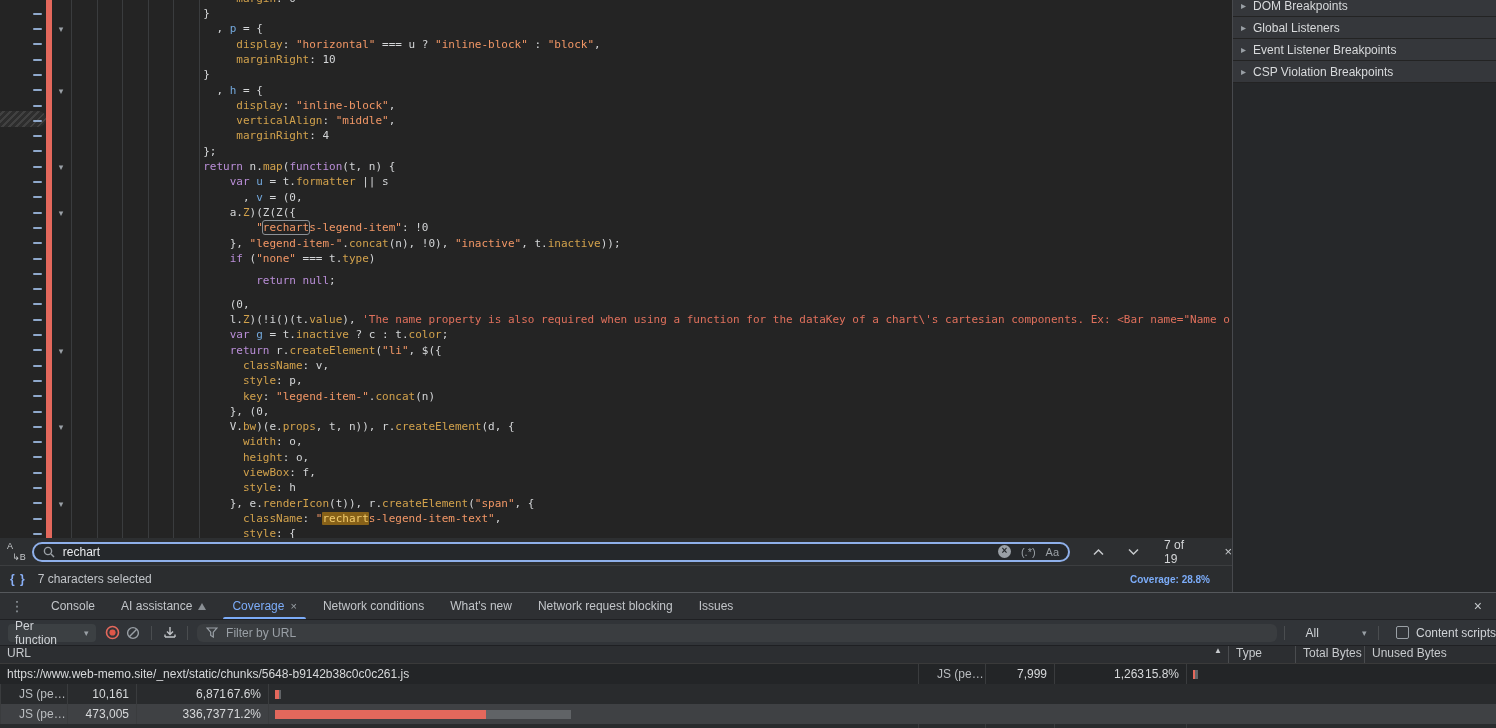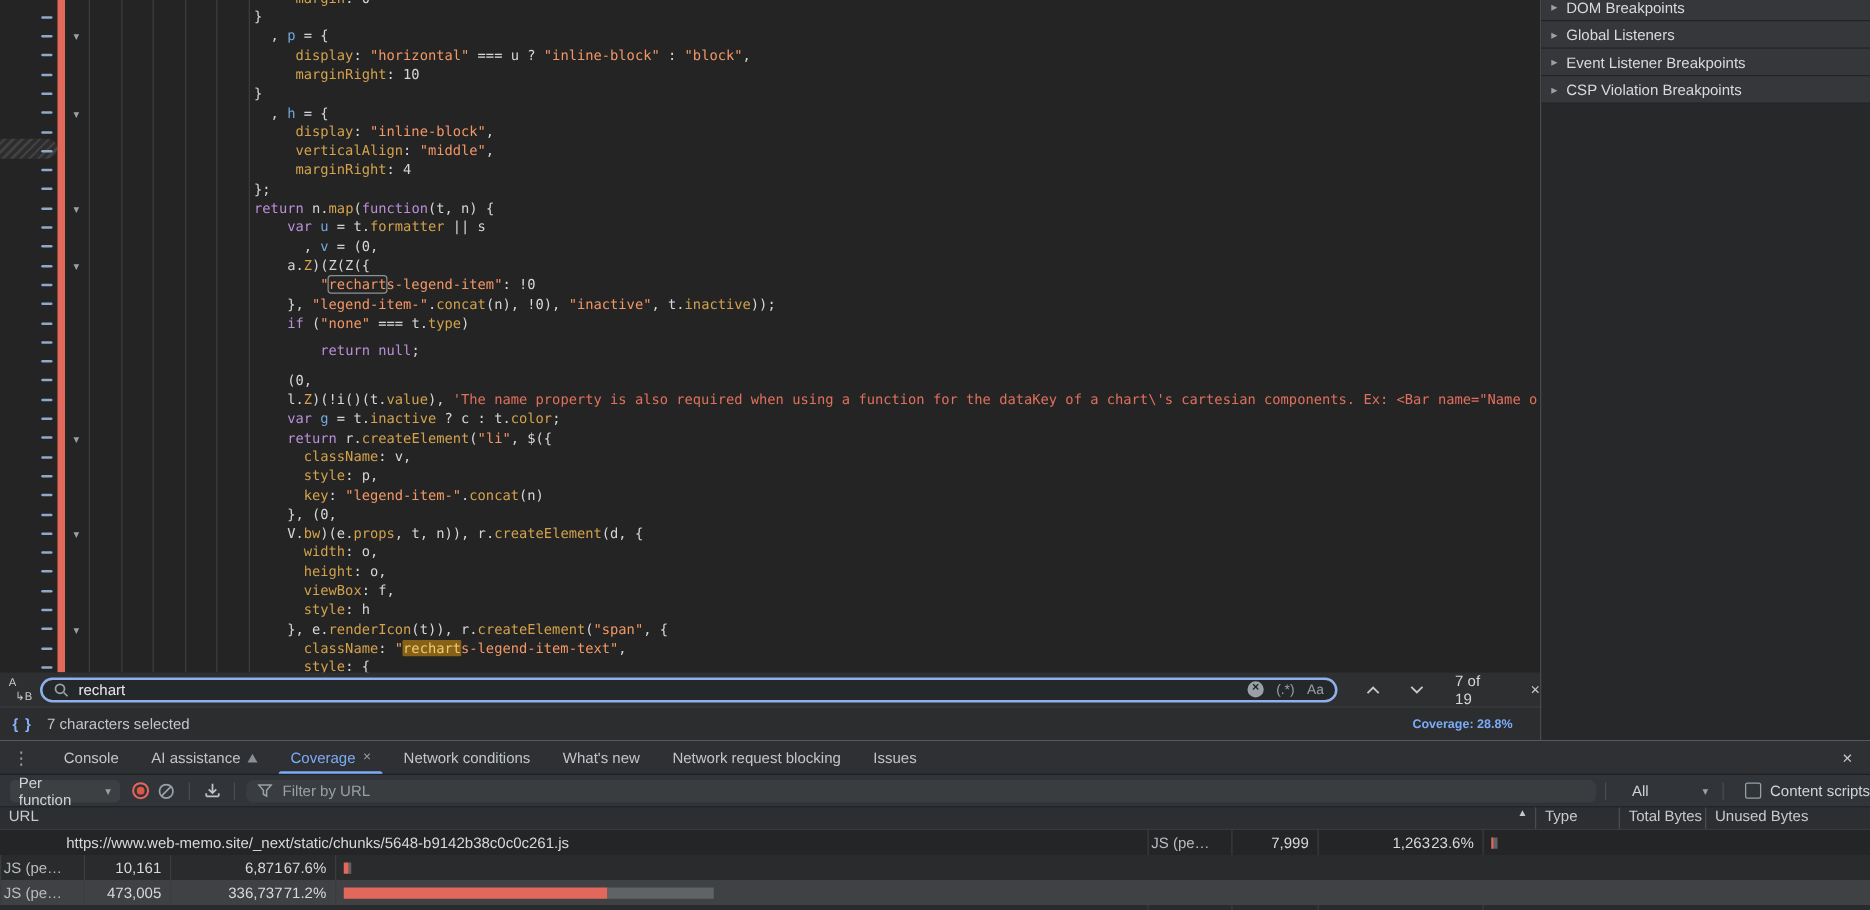--- a/index.html
+++ b/index.html
@@ -93,22 +93,22 @@
     border-bottom:1px solid #3a3a3a; }
   .hcell { display:flex; align-items:flex-start; height:100%; padding-left:7px; border-left:1px solid #4a4c4f; }
   .hcell:first-child { border-left:none; }
   .c-url { flex:1; } .c-type { width:67px; } .c-total { width:69px; } .c-unused { width:132px; }
   .c-usage { width:310px; }
   #sort-arrow { margin-left:auto; margin-right:6px; font-size:8px; color:#c7cacd; }
   .trow { height:20px; display:flex; font-size:12px; color:#d7d9db; cursor:pointer; }
   .trow.odd { background:#232527; } .trow.even { background:#292b2d; } .trow.selected { background:#3f4144; }
   .trow.partial { height:4px; overflow:hidden; }
   .tcell { display:flex; align-items:center; height:100%; border-left:1px solid #3a3c3e; overflow:hidden; }
-  .tcell.c-url { padding-left:21px; border-left:none; white-space:nowrap;margin-left:32px; }
-  .tcell.c-type { padding-left:2px; color:#b9bcbf; white-space:nowrap; }
+  .tcell.c-url { padding-left:7px; border-left:none; white-space:nowrap; }
+  .tcell.c-type { padding-left:18px; color:#b9bcbf; white-space:nowrap; }
   .tcell.c-total { justify-content:flex-end; padding-right:7px; }
   .cell-bytes { flex:1; text-align:right; } .cell-pct { width:42px; text-align:right; padding-right:7px; }
   .usage-bar { display:flex; height:9px; margin-left:6px; }
   .bar-red { background:#e3685c; height:100%; }
   .bar-gray { background:#606366; height:100%; }
 </style>
 </head>
 <body>
 
 <div id="app">
@@ -348,21 +348,21 @@
         <span>Unused Bytes</span>
       </div>
     </div>
     <div id="cov-rows">
         <div class="trow odd">
           <div class="tcell c-url">https://www.web-memo.site/_next/static/chunks/5648-b9142b38c0c0c261.js</div>
           <div class="tcell c-type">JS (pe…</div>
           <div class="tcell c-total">7,999</div>
           <div class="tcell c-unused">
             <span class="cell-bytes">1,263</span>
-            <span class="cell-pct">23.6%</span>
+            <span class="cell-pct">15.8%</span>
           </div>
           <div class="tcell c-usage">
             <div class="usage-bar">
               <span class="bar-red" style="width: 2px;"></span>
               <span class="bar-gray" style="width: 3px;"></span>
             </div>
           </div>
         </div>
         <div class="trow even">
           <div class="tcell c-type">JS (pe…</div>

